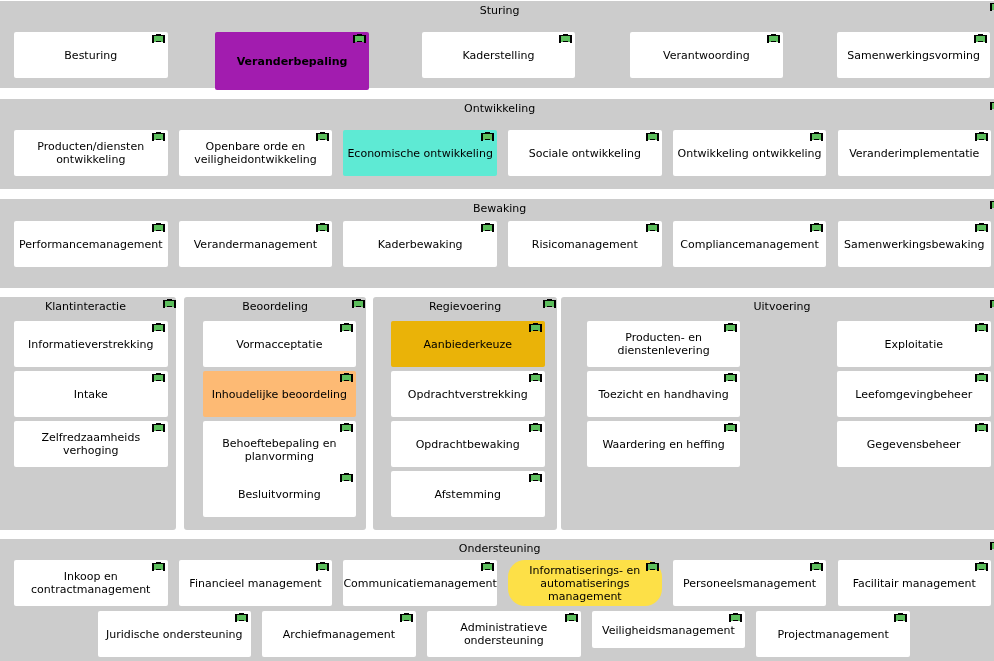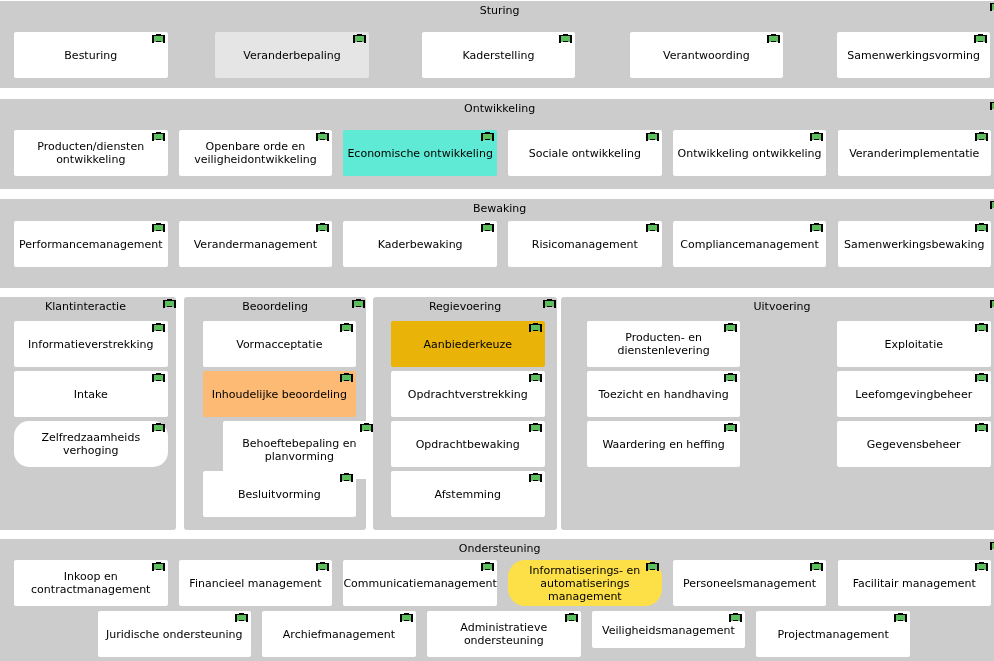--- a/index.html
+++ b/index.html
@@ -50,21 +50,21 @@
       <div class="fn-label">
         <div class="fn-line">Besturing</div>
       </div>
       <span class="fn-icon">
         <svg width="13" height="9" viewBox="0 0 13 9" shape-rendering="crispEdges">
           <path d="M4 0 H9 V1 H13 V9 H11 V8 H2 V9 H0 V1 H4 Z" fill="#000000"></path>
           <path d="M2 2 H11 V8 H9 V7 H4 V8 H2 Z" fill="#5cbe5c"></path>
         </svg>
       </span>
     </div>
-    <div class="fn" style="left: 215.3px; top: 31.5px; width: 153.5px; height: 46px; background: #e5e5e5;">
+    <div class="fn" style="left: 215.3px; top: 31.5px; width: 153.5px; height: 58px; background: #a21caf; font-weight: bold;">
       <div class="fn-label">
         <div class="fn-line">Veranderbepaling</div>
       </div>
       <span class="fn-icon">
         <svg width="13" height="9" viewBox="0 0 13 9" shape-rendering="crispEdges">
           <path d="M4 0 H9 V1 H13 V9 H11 V8 H2 V9 H0 V1 H4 Z" fill="#000000"></path>
           <path d="M2 2 H11 V8 H9 V7 H4 V8 H2 Z" fill="#5cbe5c"></path>
         </svg>
       </span>
     </div>
@@ -277,21 +277,21 @@
       <div class="fn-label">
         <div class="fn-line">Intake</div>
       </div>
       <span class="fn-icon">
         <svg width="13" height="9" viewBox="0 0 13 9" shape-rendering="crispEdges">
           <path d="M4 0 H9 V1 H13 V9 H11 V8 H2 V9 H0 V1 H4 Z" fill="#000000"></path>
           <path d="M2 2 H11 V8 H9 V7 H4 V8 H2 Z" fill="#5cbe5c"></path>
         </svg>
       </span>
     </div>
-    <div class="fn" style="left: 14px; top: 421.1px; width: 153.5px; height: 46px; background: rgb(255, 255, 255); border-radius: 15px;">
+    <div class="fn" style="left: 14px; top: 421.1px; width: 153.5px; height: 46px; background: rgb(255, 255, 255);">
       <div class="fn-label">
         <div class="fn-line">Zelfredzaamheids</div>
         <div class="fn-line">verhoging</div>
       </div>
       <span class="fn-icon">
         <svg width="13" height="9" viewBox="0 0 13 9" shape-rendering="crispEdges">
           <path d="M4 0 H9 V1 H13 V9 H11 V8 H2 V9 H0 V1 H4 Z" fill="#000000"></path>
           <path d="M2 2 H11 V8 H9 V7 H4 V8 H2 Z" fill="#5cbe5c"></path>
         </svg>
       </span>
@@ -320,21 +320,21 @@
       <div class="fn-label">
         <div class="fn-line">Inhoudelijke beoordeling</div>
       </div>
       <span class="fn-icon">
         <svg width="13" height="9" viewBox="0 0 13 9" shape-rendering="crispEdges">
           <path d="M4 0 H9 V1 H13 V9 H11 V8 H2 V9 H0 V1 H4 Z" fill="#000000"></path>
           <path d="M2 2 H11 V8 H9 V7 H4 V8 H2 Z" fill="#5cbe5c"></path>
         </svg>
       </span>
     </div>
-    <div class="fn" style="left: 202.6px; top: 421.1px; width: 153.5px; height: 58px; background: rgb(255, 255, 255); margin-left: 20px;">
+    <div class="fn" style="left: 202.6px; top: 421.1px; width: 153.5px; height: 58px; background: rgb(255, 255, 255);">
       <div class="fn-label">
         <div class="fn-line">Behoeftebepaling en</div>
         <div class="fn-line">planvorming</div>
       </div>
       <span class="fn-icon">
         <svg width="13" height="9" viewBox="0 0 13 9" shape-rendering="crispEdges">
           <path d="M4 0 H9 V1 H13 V9 H11 V8 H2 V9 H0 V1 H4 Z" fill="#000000"></path>
           <path d="M2 2 H11 V8 H9 V7 H4 V8 H2 Z" fill="#5cbe5c"></path>
         </svg>
       </span>

